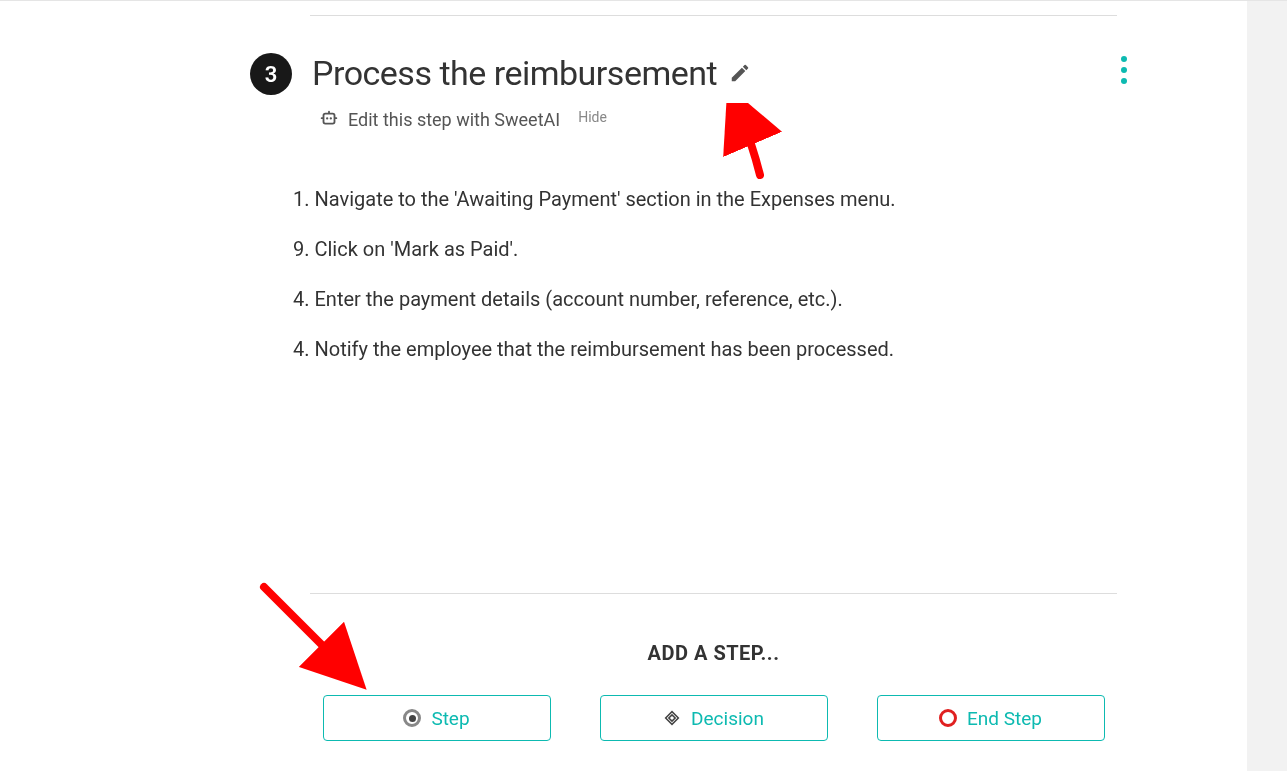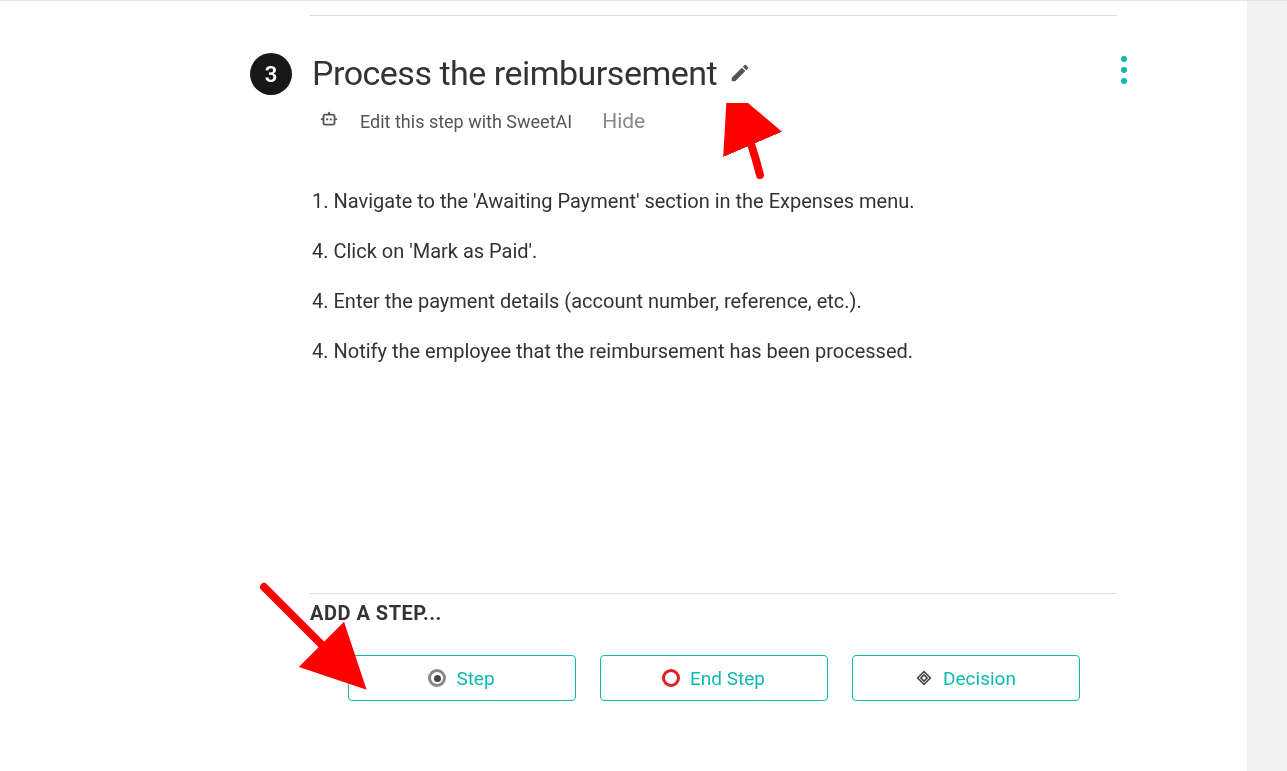--- a/index.html
+++ b/index.html
@@ -59,46 +59,45 @@
     .edit-icon {
       width: 22px;
       height: 22px;
       color: #555;
       cursor: pointer;
     }
     .subtitle-row {
       margin-left: 62px;
       margin-top: 16px;
       display: flex;
-      align-items: center;
-      gap: 20px;
+      gap: 8px;
       color: #666;
       font-size: 18px;
     }
     .bot-icon { width: 22px; height: 22px; color: #555; }
     .subtitle-text { color: #555; }
-    .hide-link { margin-left: 10px; color: #888; font-size: 21px; cursor: pointer; }
+    .hide-link { margin-left: 10px; color: #888; font-size: 14px; cursor: pointer; }
     .kebab {
       position: absolute;
       right: 0px;
       top: 2px;
       width: 24px;
       height: 30px;
       display: flex;
       flex-direction: column;
       align-items: center;
       justify-content: center;
       gap: 5px;
       cursor: pointer;
     }
     .kebab span {
       width: 6px; height: 6px; border-radius: 50%; background: #0dbab1;
     }
     .steps-list {
-      margin-left: 56px;
+      margin-left: 37px;
       margin-top: 56px;
     }
     .steps-list .item {
       font-size: 20px;
       color: #333;
       margin-bottom: 26px;
     }
     .divider-top {
       position: absolute;
       left: 310px;
@@ -112,34 +111,34 @@
       left: 310px;
       right: 170px;
       top: 592px;
       height: 1px;
       background: #ddd;
     }
     .add-step-section {
       position: absolute;
       left: 310px;
       right: 170px;
-      top: 600px;
-      text-align: left;
+      top: 640px;
+      text-align: center;
     }
     .add-step-label {
       font-size: 20px;
       font-weight: 700;
       color: #333;
       letter-spacing: 0.5px;
       margin-bottom: 30px;
     }
     .add-step-buttons {
       display: flex;
       justify-content: center;
-      gap: 24px;
+      gap: 49px;
     }
     .add-btn {
       width: 228px;
       height: 46px;
       border: 1.5px solid #0dbab1;
       border-radius: 4px;
       background: #fff;
       display: flex;
       align-items: center;
       justify-content: center;
@@ -194,47 +193,47 @@
     </div>
 
     <div class="kebab">
       <span></span>
         <span></span>
         <span></span>
     </div>
 
     <div class="steps-list">
       <div class="item">1. Navigate to the 'Awaiting Payment' section in the Expenses menu.</div>
-      <div class="item">4. Click on 'Mark as Paid'.</div>
+      <div class="item">9. Click on 'Mark as Paid'.</div>
       <div class="item">4. Enter the payment details (account number, reference, etc.).</div>
       <div class="item">4. Notify the employee that the reimbursement has been processed.</div>
     </div>
   </div>
 
   <div class="divider-bottom"></div>
 
   <div class="add-step-section">
     <div class="add-step-label">ADD A STEP...</div>
     <div class="add-step-buttons">
       <div class="add-btn">
         <span class="icon-dot-outer"></span>
         <span>Step</span>
-      </div>
-      <div class="add-btn">
-        <span class="icon-circle-red"></span>
-        <span>End Step</span>
       </div>
       <div class="add-btn">
         <span class="icon-diamond">
           <svg viewBox="0 0 24 24" fill="none" stroke="#444" stroke-width="2">
               <rect x="6" y="6" width="12" height="12" transform="rotate(45 12 12)"></rect>
               <rect x="9" y="9" width="6" height="6" transform="rotate(45 12 12)"></rect>
             </svg>
         </span>
         <span>Decision</span>
+      </div>
+      <div class="add-btn">
+        <span class="icon-circle-red"></span>
+        <span>End Step</span>
       </div>
     </div>
   </div>
 
   <svg class="annotation-arrow arrow1" viewBox="0 0 70 80">
     <defs>
         <marker id="ah1" markerWidth="8" markerHeight="8" refX="4" refY="4" orient="auto">
           <polygon points="0,0 8,4 0,8" fill="#ff0000"></polygon>
         </marker>
       </defs>

